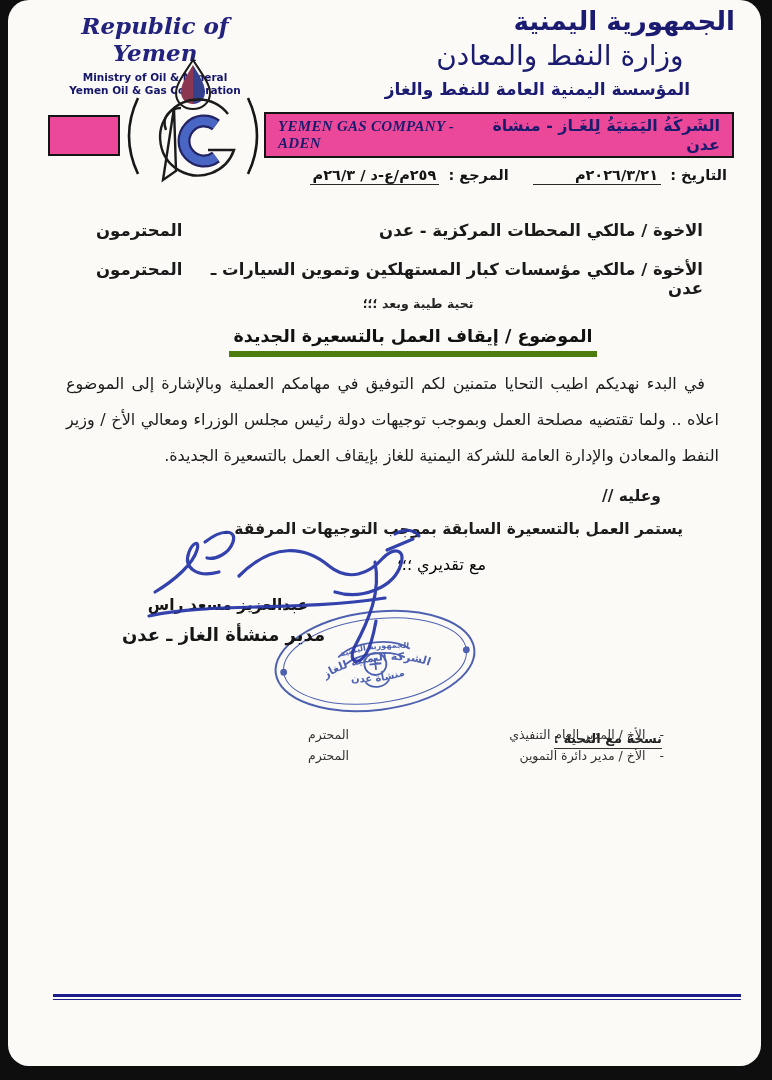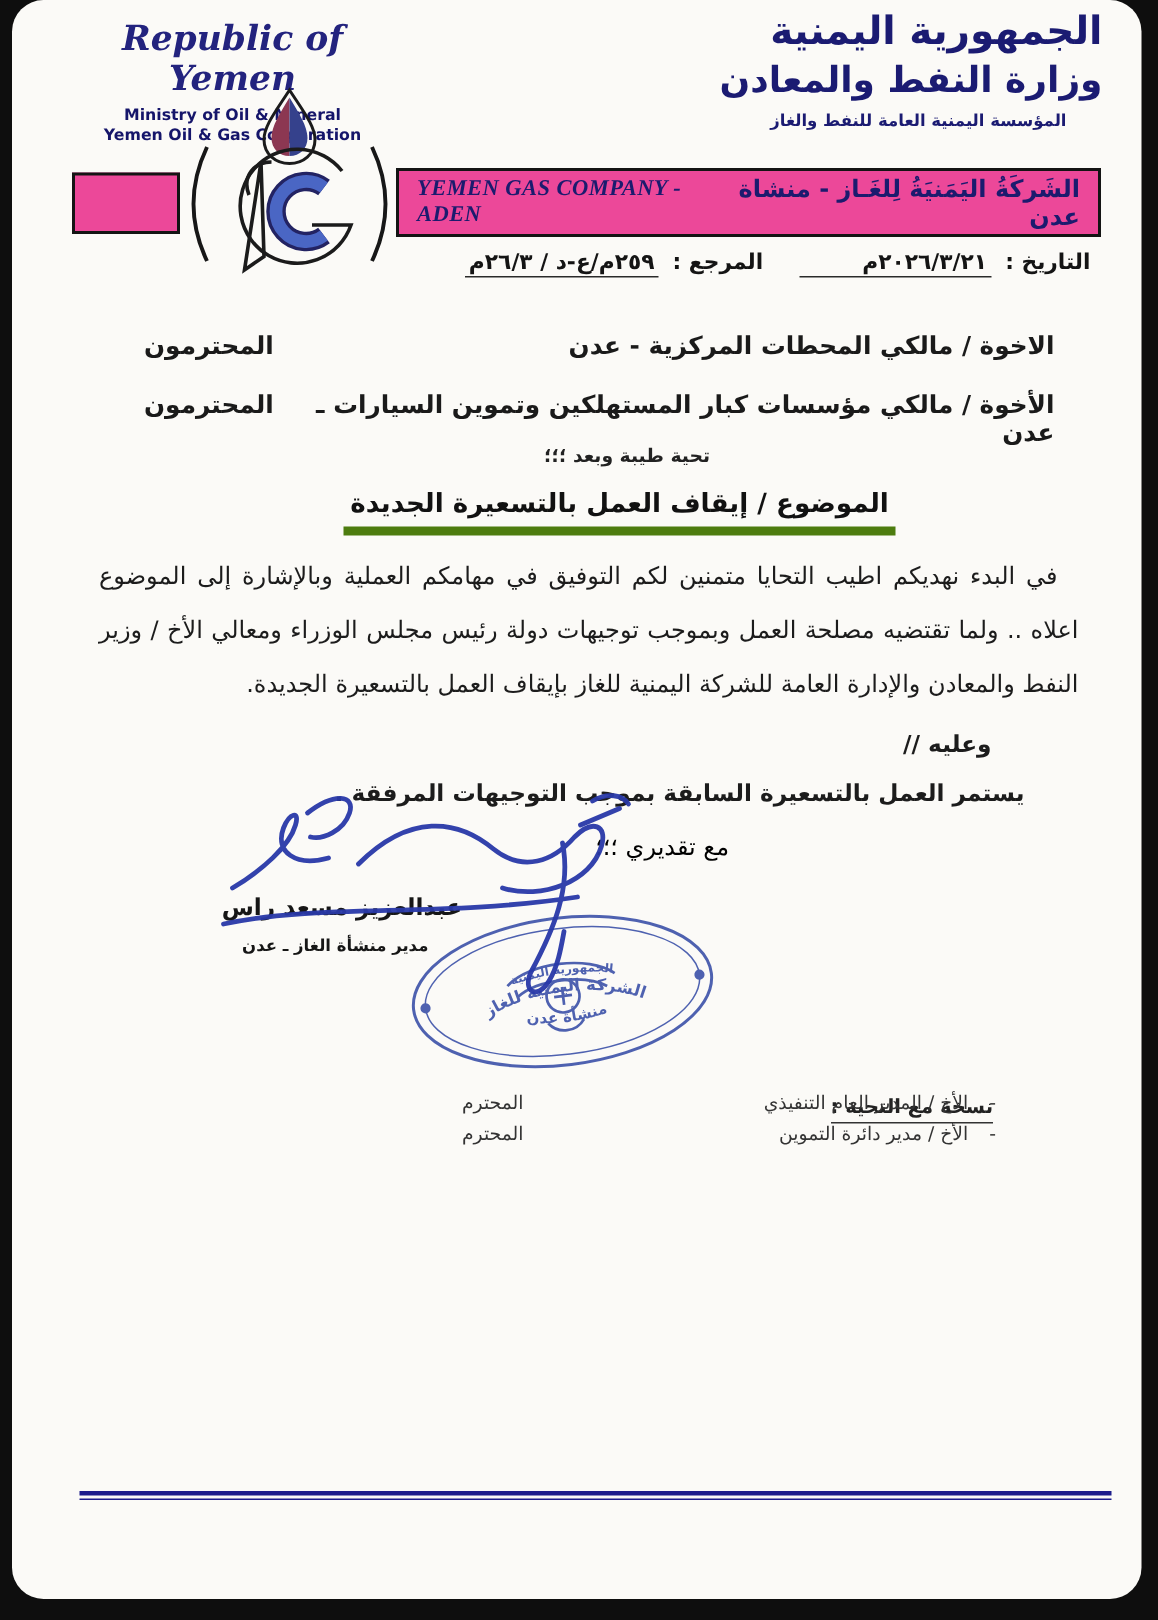--- a/index.html
+++ b/index.html
@@ -10,22 +10,22 @@
   .abs { position:absolute; }
   .ar { direction:rtl; }
 
   
   #en-head { left:52px; top:12px; width:190px; text-align:center; }
   #en-head .script { font-family:"DejaVu Serif", serif; font-style:italic; font-weight:bold;
                      font-size:23px; color:#23237e; }
   #en-head .sub { font-size:10.5px; font-weight:bold; color:#15156a; line-height:1.25; margin-top:5px; }
   #ar-head { right:26px; top:6px; text-align:right; color:#1b1b72; }
   #ar-head .l1 { font-size:26px; font-weight:bold; }
-  #ar-head .l2 { font-size:24px; font-weight:bold; margin-top:3px;text-align:center; }
-  #ar-head .l3 { font-size:11px; font-weight:bold; margin-top:7px; margin-right:24px; }
+  #ar-head .l2 { font-size:28px; font-weight:normal; margin-top:3px;text-align:center; }
+  #ar-head .l3 { font-size:17px; font-weight:bold; margin-top:7px; margin-right:45px; }
 
   
   .banner-box { background:#ec4899; border:2px solid #141414; position:absolute; }
   #box-small { left:40px; top:115px; width:72px; height:41px; }
   #box-main  { left:256px; top:112px; width:470px; height:46px; display:flex;
                align-items:center; justify-content:space-between; padding:0 12px; }
   #box-main .en { font-family:"Liberation Serif", serif; font-style:italic; font-weight:bold;
                   font-size:15px; color:#1b1b6e; letter-spacing:.3px; }
   #box-main .arname { direction:rtl; font-weight:bold; font-size:16px; color:#1b1b6e; }
 
@@ -51,21 +51,21 @@
            font-size:16px; font-weight:normal; color:#1c1c1c; line-height:2.25; text-indent:14px; }
   #body2 { right:100px; top:487px; direction:rtl; font-size:15.5px; font-weight:bold; color:#1c1c1c; }
   #body3 { right:78px; top:520px; direction:rtl; font-size:15.5px; font-weight:bold; color:#1c1c1c; }
   #closing { left:318px; top:555px; width:160px; direction:rtl;
              font-size:16px; font-weight:normal; color:#000000; }
 
   
   #sig-name  { left:120px; top:596px; width:200px; text-align:center; direction:rtl;
                font-size:15.5px; font-weight:bold; color:#161616; }
   #sig-title { left:108px; top:624px; width:215px; text-align:center; direction:rtl;
-               font-size:11px; font-weight:bold; color:#161616; }
+               font-size:18px; font-weight:bold; color:#161616; }
 
   
   #cc-head { right:99px; top:695px; direction:rtl; font-size:13px; font-weight:bold; color:#222;
              border-bottom:1.5px solid #333; padding-bottom:2px;margin-top:36px; }
   #cc-list { left:300px; right:97px; top:727px; direction:rtl; font-size:12.5px; color:#333; }
   .cc-row { display:flex; justify-content:space-between; margin-bottom:6px; }
   .cc-row .lead { display:flex; gap:14px; }
 
   
   #rule { left:45px; right:20px; top:994px; height:6px;

